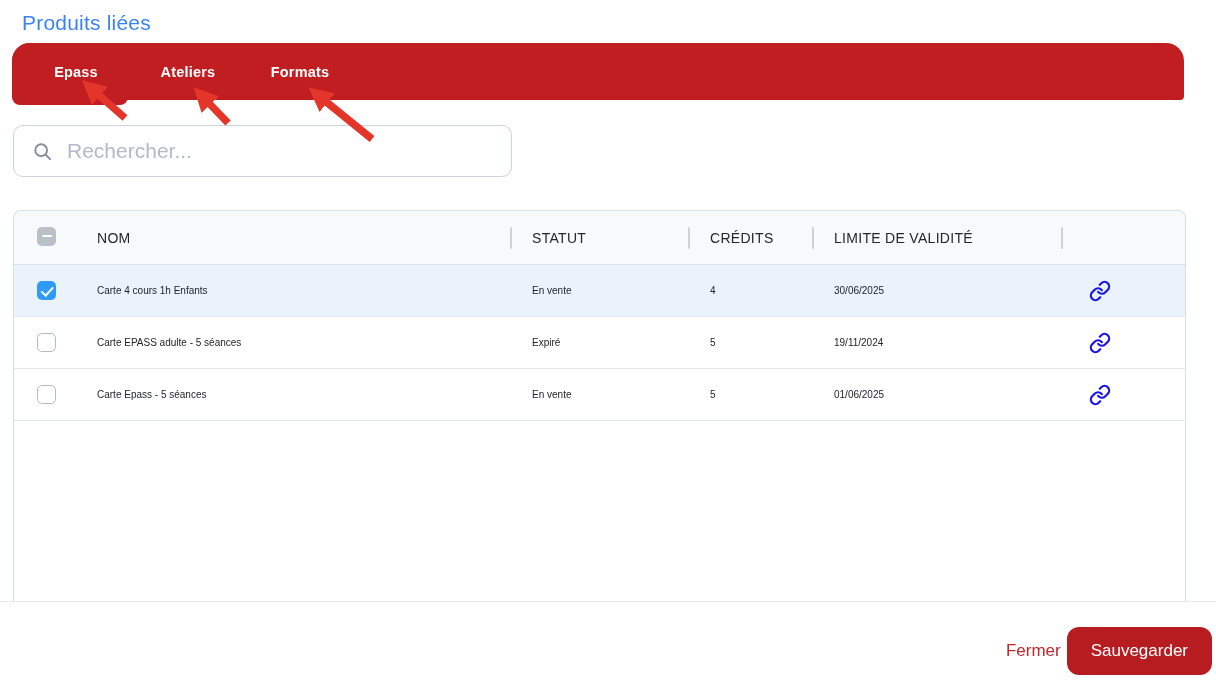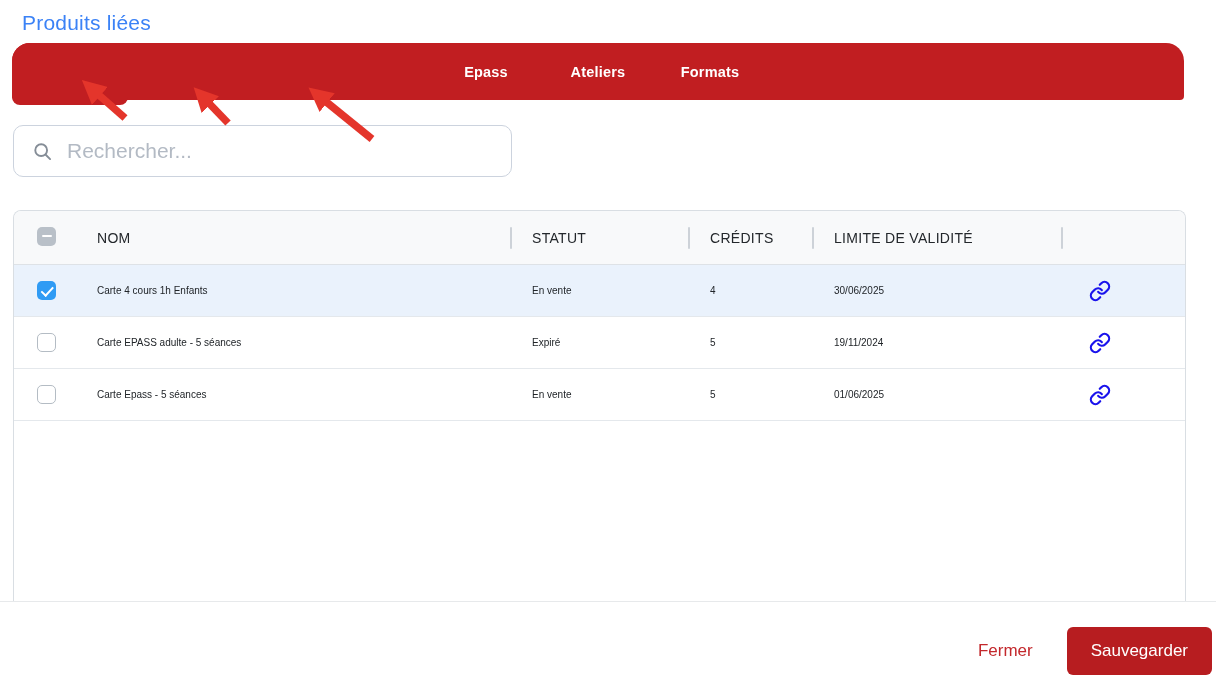--- a/index.html
+++ b/index.html
@@ -18,22 +18,21 @@
     font-size: 21px; font-weight: 500; color: #3b82f6; letter-spacing: .2px;
   }
 
   
   .tabbar {
     position: absolute; left: 12px; top: 43px;
     width: 1172px; height: 57px;
     background: #c11e21;
     border-radius: 18px 18px 4px 4px;
     display: flex; align-items: center;
-    padding-left: 0;
-    justify-content: center;
+    padding-left: 8px;
   }
   .tab-active-extension {
     position: absolute; left: 0; top: 0;
     width: 116px; height: 62px;
     background: #c11e21;
     border-radius: 18px 0 8px 8px;
   }
   .tab {
     position: relative; z-index: 2;
     width: 112px; text-align: center;
@@ -121,29 +120,29 @@
   .link-btn { display: inline-block; cursor: pointer; line-height: 0; }
 
   
   .footer-divider {
     position: absolute; left: 0; top: 601px; width: 1216px; height: 0;
     border-top: 1px solid #e7e9eb;
   }
   .footer {
     position: absolute; left: 0; top: 620px; width: 1216px; height: 62px;
     display: flex; align-items: center; justify-content: flex-end;
-    gap: 28px; padding-right: 4px;
+    padding-right: 4px;
   }
   .close-link {
     color: #c3282c; font-size: 17px; cursor: pointer; background: none; border: none;
     font-family: inherit;
   }
   .save-btn {
     background: #b71d20; color: #ffffff;
-    border: none; border-radius: 6px;
+    border: none; border-radius: 12px;
     height: 48px; padding: 0 24px;
     font-family: inherit; font-size: 17px; cursor: pointer;
   }
 </style>
 </head>
 <body>
 
 <div class="page-title">Produits liées</div>
 
 <div class="tabbar">

